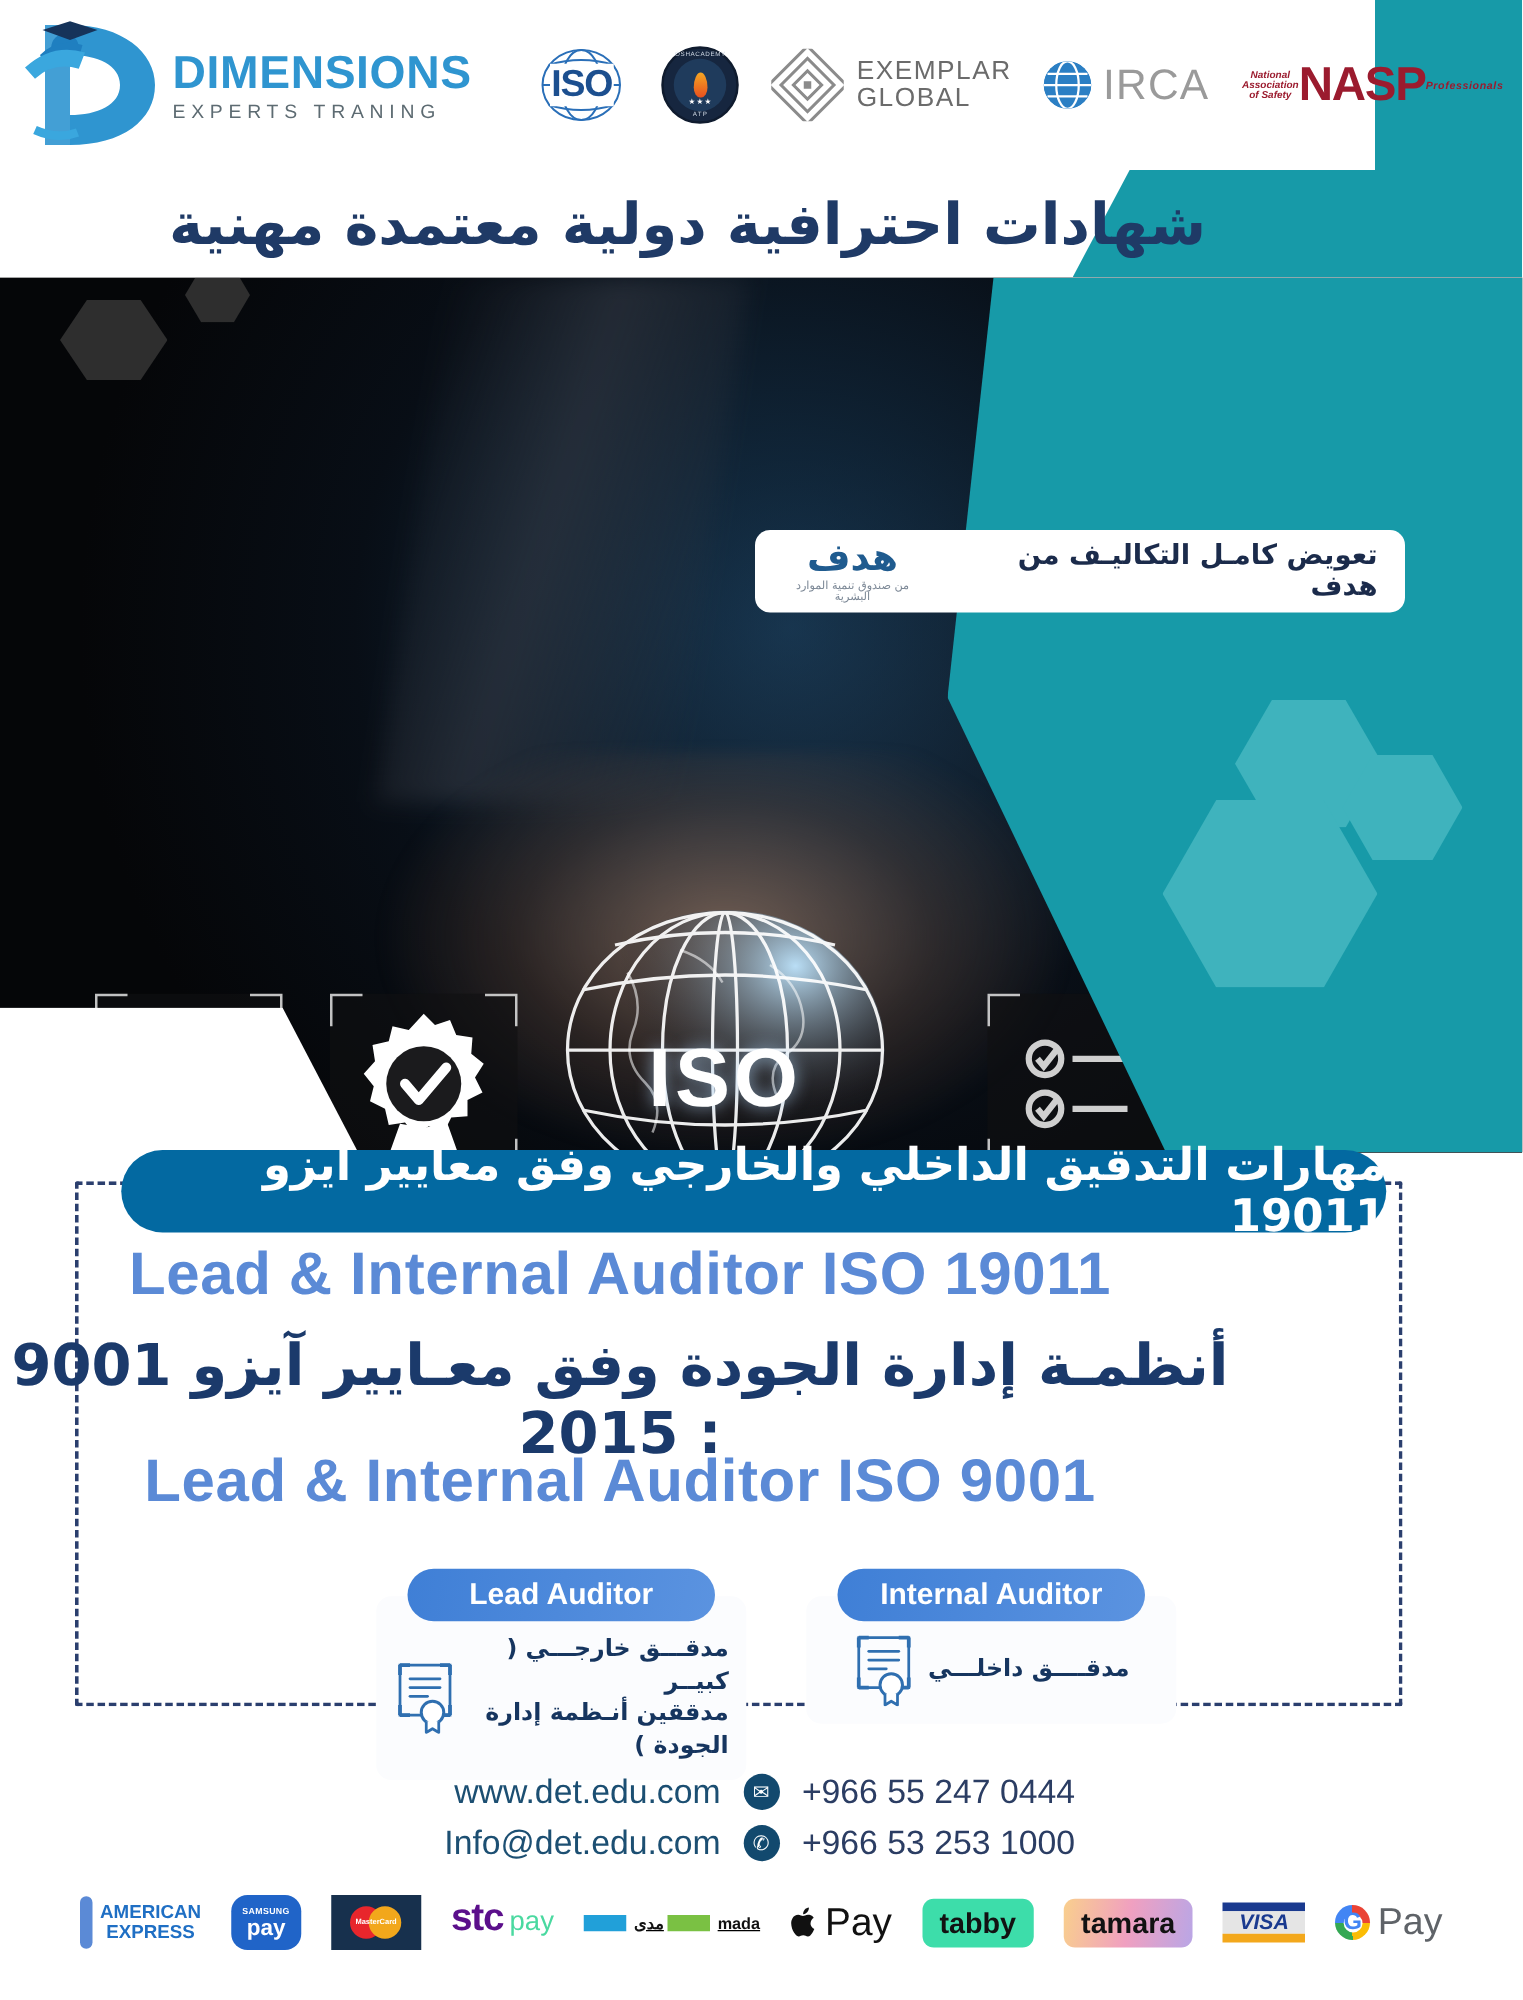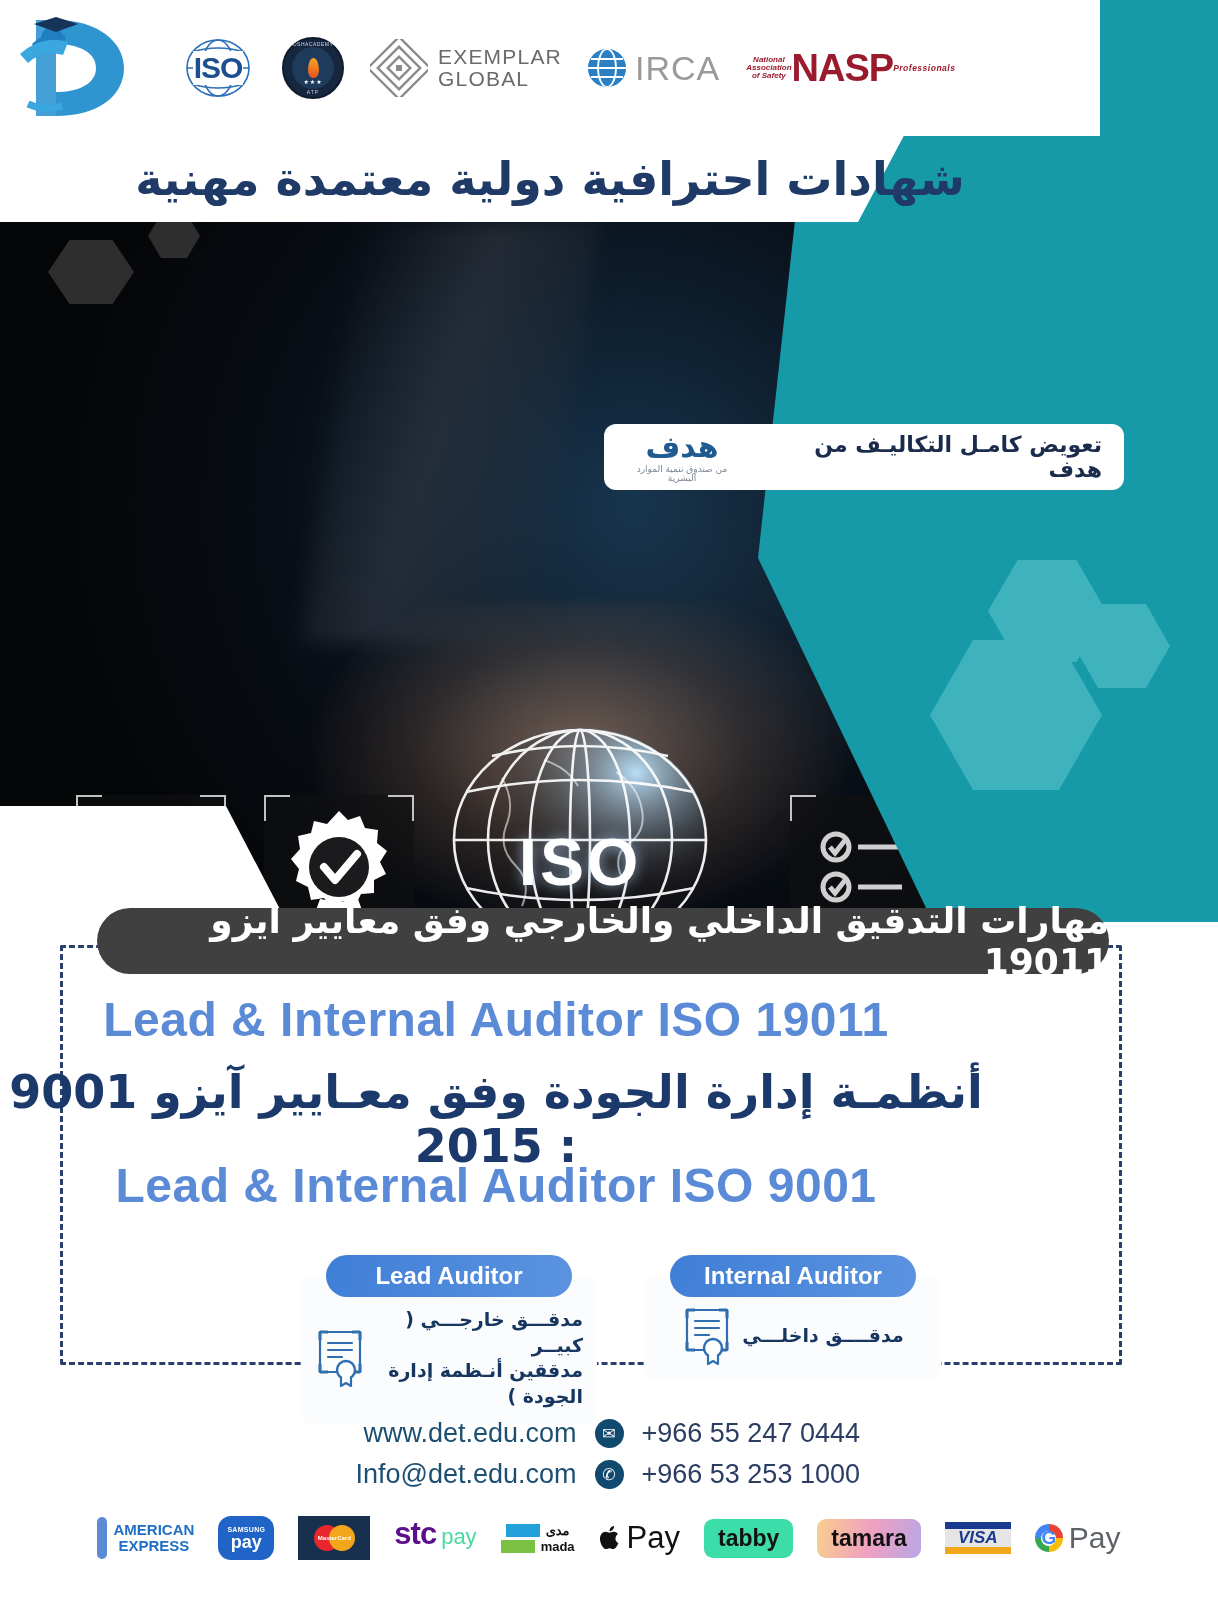--- a/index.html
+++ b/index.html
@@ -160,22 +160,22 @@
   .hadaf-sub{ font-size:9px; color:#7b8795; margin-top:3px; direction:rtl;
     font-family:"DejaVu Sans", sans-serif; }
 
   
   .content { position:absolute; left:0; top:900px; width:1218px; height:560px; z-index:10; }
   .dashed-frame {
     position:absolute; left:60px; top:45px; width:1062px; height:420px;
     border:3px dashed #2b3f6e; border-radius:2px;
   }
   .teal-banner {
-    position:absolute; left:97px; top:8px; width:1012px; height:66px;
-    background:#404040; border-radius:33px; z-index:3;
+    position:absolute; left:97px; top:20px; width:1012px; height:66px;
+    background:#0369a1; border-radius:33px; z-index:3;
     display:flex; align-items:center; justify-content:center;
     color:#ffffff; font-size:36px; font-weight:bold; direction:rtl;
     font-family:"DejaVu Sans", sans-serif;
   }
   .title-line { text-align:center; width:992px; }
   .t-en1 { position:absolute; top:92px; font-size:48px; font-weight:bold; color:#5b8ad6; letter-spacing:.5px;}
   .t-ar  { position:absolute; top:165px; font-size:46px; font-weight:bold; color:#1b3a6b; direction:rtl;
            font-family:"DejaVu Sans", sans-serif; }
   .t-en2 { position:absolute; top:258px; font-size:48px; font-weight:bold; color:#5b8ad6; letter-spacing:.5px;}
 
@@ -224,21 +224,21 @@
   .pm-samsung .s1{font-size:7px;font-weight:bold;letter-spacing:.3px;}
   .pm-samsung .s2{font-size:18px;font-weight:bold;}
   .pm-mc{ width:72px;height:44px;background:#17304d;display:flex;align-items:center;justify-content:center;position:relative;}
   .pm-mc .c1,.pm-mc .c2{width:26px;height:26px;border-radius:50%;}
   .pm-mc .c1{background:#e8262c;}
   .pm-mc .c2{background:#f2a71b;margin-left:-11px;}
   .pm-mc .lbl{position:absolute;font-size:6px;color:#fff;font-weight:bold;}
   .pm-stc{ display:flex;align-items:baseline;gap:5px;}
   .pm-stc .a{font-size:31px;font-weight:bold;color:#5b0f8b;letter-spacing:-1px;}
   .pm-stc .b{font-size:22px;color:#4ad9a0;}
-  .pm-mada{ display:flex;flex-direction:column;gap:3px;}
+  .pm-mada{ display:flex;flex-direction:row;gap:3px;text-decoration:underline;}
   .pm-mada .row{display:flex;align-items:center;gap:6px;}
   .pm-mada .sw1{width:34px;height:13px;background:#21a0d9;}
   .pm-mada .sw2{width:34px;height:13px;background:#7ac143;}
   .pm-mada .w{font-size:13px;font-weight:bold;color:#111;line-height:1;}
   .pm-apple{ display:flex;align-items:center;gap:4px;font-size:31px;color:#111;}
   .pm-tabby{ background:#3dddaa;border-radius:9px;padding:6px 14px;font-size:23px;font-weight:bold;color:#121212;}
   .pm-tamara{ background:linear-gradient(100deg,#f9cf8d,#f0a0c0,#b9a6e6);border-radius:9px;padding:6px 14px;
     font-size:23px;font-weight:bold;color:#121212;}
   .pm-visa{ width:66px; }
   .pm-visa .bar-t{height:7px;background:#1a3a8f;}
@@ -360,20 +360,24 @@
           <svg width="118" height="104" viewBox="0 0 118 104">
             <path d="M44 4 C86 4 112 26 112 52 C112 80 86 100 44 100 L44 76 C66 76 84 68 84 52 C84 36 66 28 44 28 Z" fill="#2f95d0"></path>
             <path d="M44 4 L44 100 L24 100 L24 4 Z" fill="#2f95d0" opacity=".9"></path>
             <circle cx="40" cy="22" r="11" fill="#1f7fc0"></circle>
             <path d="M20 28 q14 -14 34 -8 l-4 14 q-16 -4 -24 6 z" fill="#1f7fc0"></path>
             <path d="M8 38 q22 -20 48 -12 l-5 13 q-20 -6 -35 8 z" fill="#3aa7de"></path>
             <path d="M22 8 l22 -7 22 7 -22 8 z" fill="#16335a"></path>
             <path d="M16 88 q18 8 34 2" fill="none" stroke="#3aa7de" stroke-width="7"></path>
           </svg>
         </div>
+        <div class="dim-text">
+          <div class="dim-name">DIMENSIONS</div>
+          <div class="dim-sub">EXPERTS TRANING</div>
+        </div>
       </div>
 
       <div class="cert-logos">
 
         <div class="cert iso-logo">
           <svg class="globe-lines" width="76" height="62" viewBox="0 0 76 62">
             <g fill="none" stroke="#2a6fb8" stroke-width="1.6">
               <ellipse cx="38" cy="31" rx="31" ry="28"></ellipse>
               <ellipse cx="38" cy="31" rx="16" ry="28"></ellipse>
               <path d="M7 31 H69"></path>

